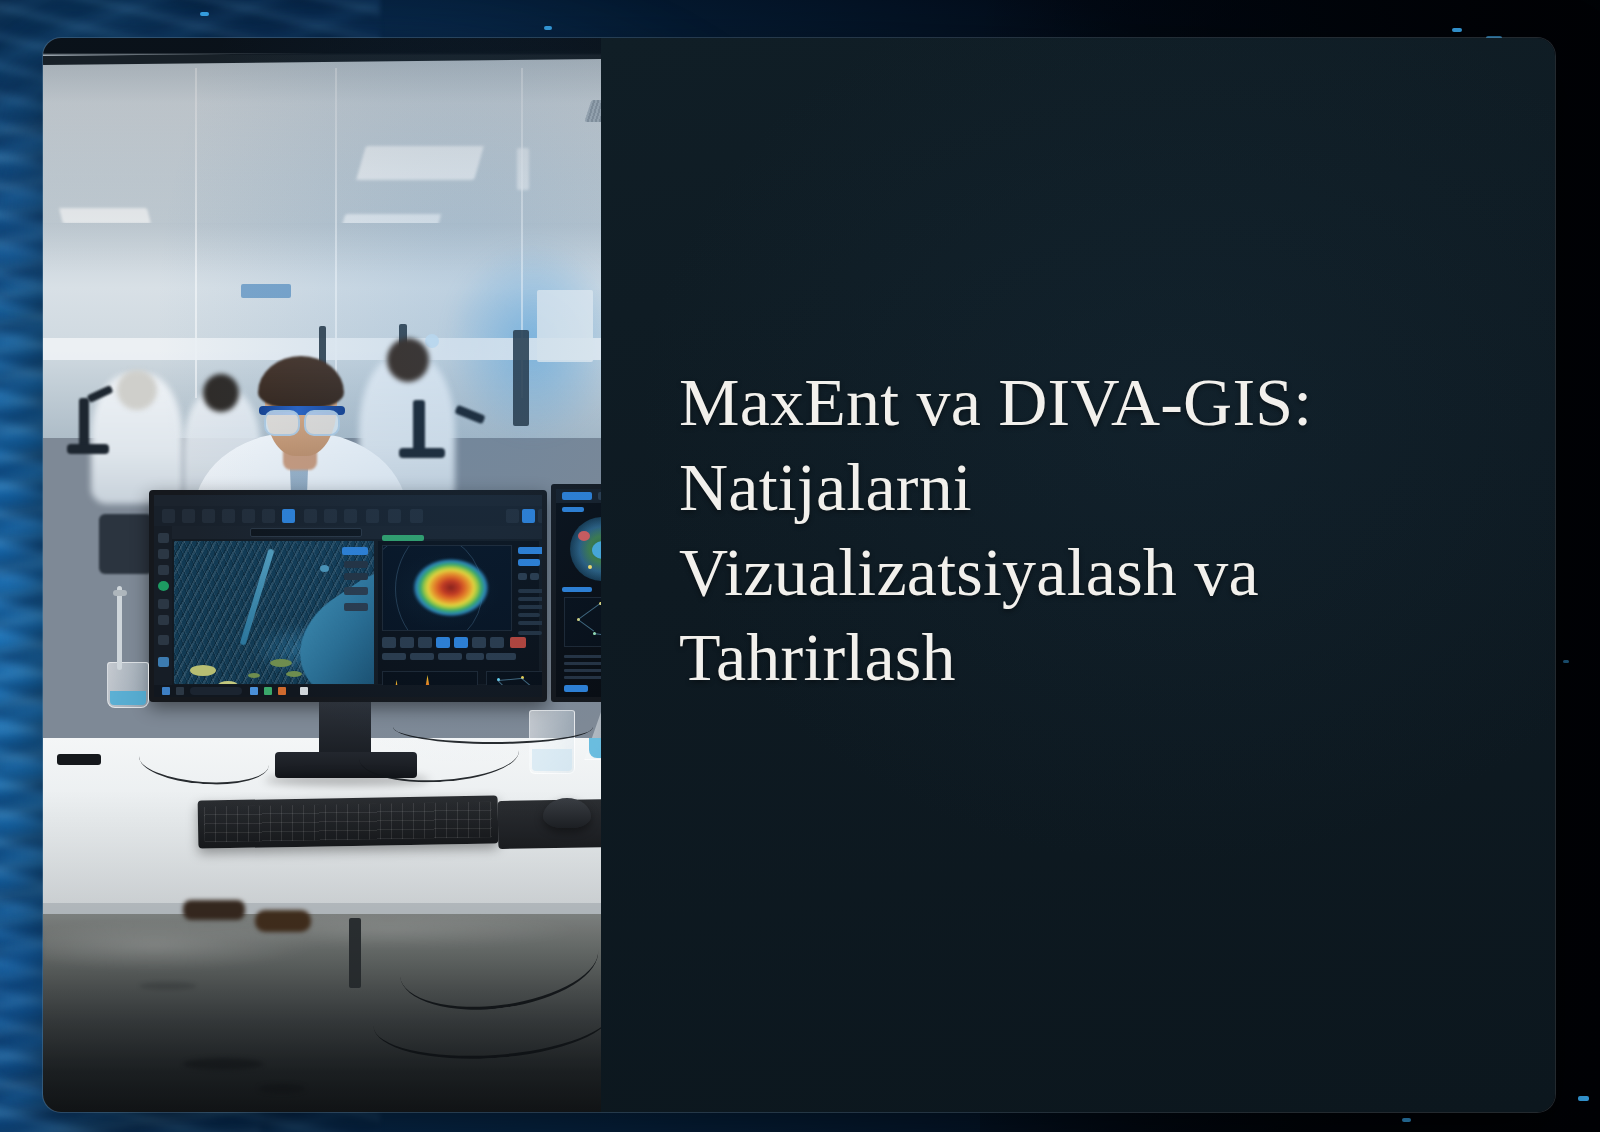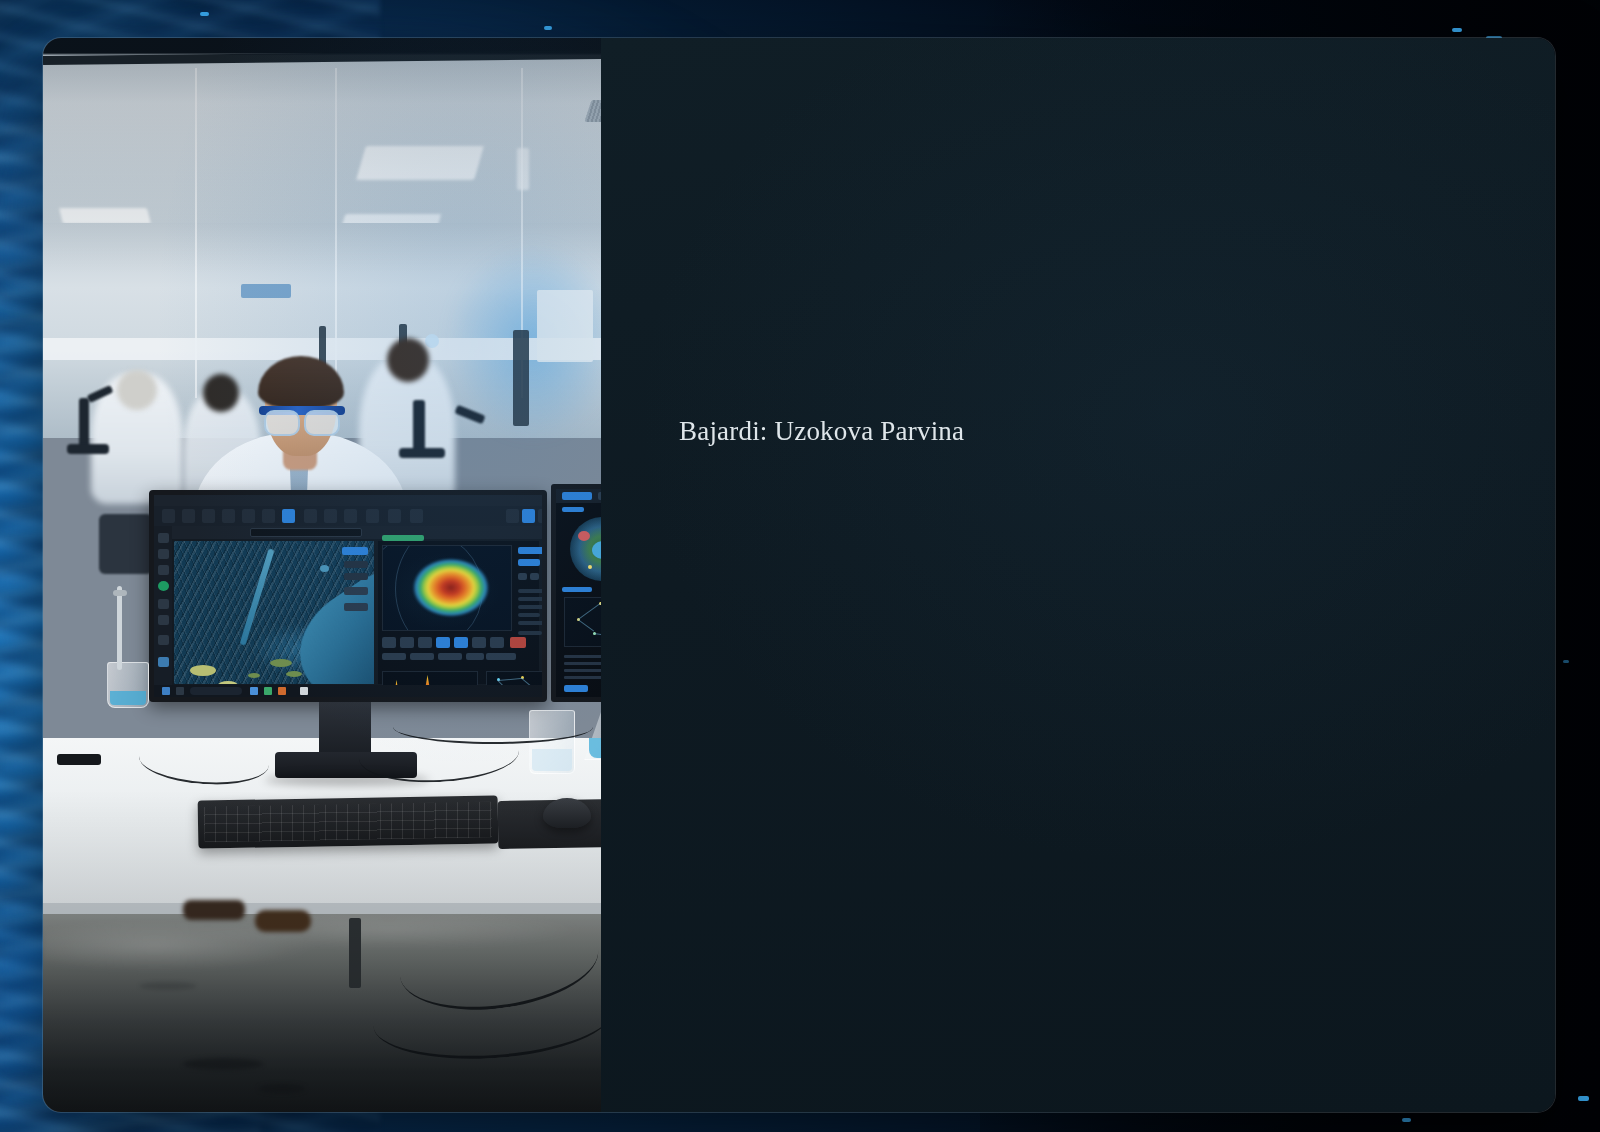--- a/index.html
+++ b/index.html
@@ -643,17 +643,17 @@
       <div class="cable" style="left:316px;top:690px;width:160px;height:54px;transform:rotate(-3deg);"></div>
       <div class="cable" style="left:350px;top:672px;width:200px;height:34px;"></div>
       <div class="cable" style="left:356px;top:880px;width:200px;height:90px;transform:rotate(-8deg);border-bottom-width:3px;"></div>
       <div class="cable" style="left:330px;top:940px;width:240px;height:80px;transform:rotate(-4deg);border-bottom-width:3px;"></div>
       <div class="ph-scope" style="left:14px;top:716px;width:44px;height:11px;background:#15181c;filter:none;border-radius:3px;"></div>
 
       <div class="photo-grade"></div>
     </div>
 
     <div class="panel">
-      <div class="subtitle">Bajardi: Uzokova Parvina</div>
+      <h1 class="title">MaxEnt va DIVA-GIS: Natijalarni Vizualizatsiyalash va Tahrirlash</h1>
     </div>
 
   </div>
 </div>
 
 </body></html>

